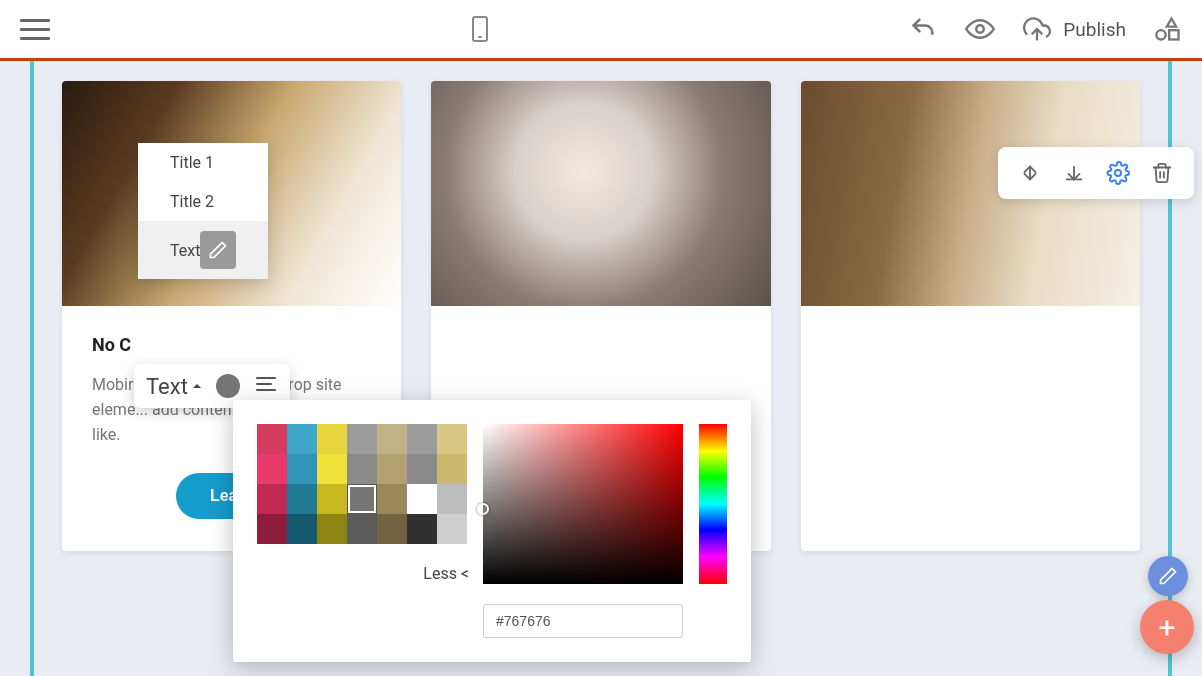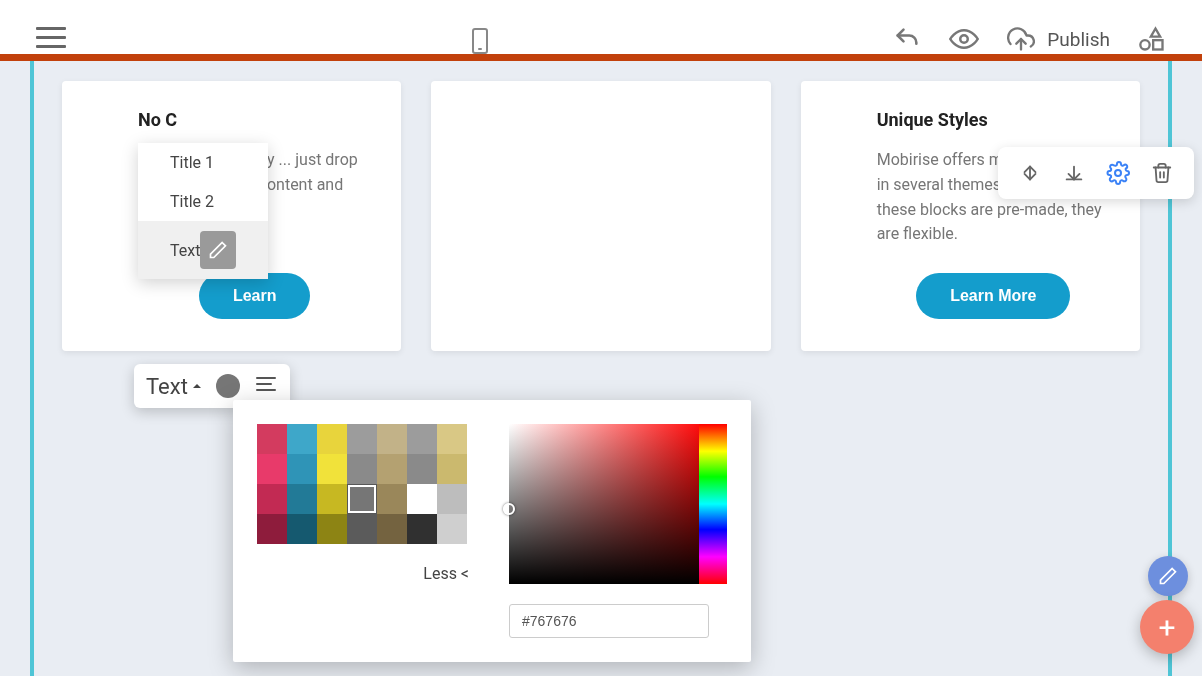--- a/index.html
+++ b/index.html
@@ -1,52 +1,52 @@
 <!DOCTYPE html>
 <html><head>
 <meta charset="utf-8">
 <style>
 * { margin: 0; padding: 0; box-sizing: border-box; }
 body { font-family: -apple-system, BlinkMacSystemFont, 'Segoe UI', Roboto, sans-serif; background: #f5f5f5; width: 1202px; height: 676px; overflow: hidden; position: relative; }
-.topbar { height: 61px; background: #fff; display: flex; align-items: flex-end; padding: 0 36px; border-bottom: 7px solid #c2410c; }
+.topbar { height: 61px; background: #fff; display: flex; align-items: center; padding: 0 20px; border-bottom: 3px solid #c2410c; }
 .hamburger { width: 30px; cursor: pointer; }
 .hamburger span { display: block; height: 3px; background: #666; margin: 6px 0; border-radius: 1px; }
 .topbar-center { flex: 1; display: flex; justify-content: center; }
 .device-icon { width: 16px; height: 26px; border: 2px solid #888; border-radius: 3px; position: relative; }
 .device-icon::after { content: ''; position: absolute; bottom: 2px; left: 50%; transform: translateX(-50%); width: 4px; height: 2px; background: #888; border-radius: 1px; }
 .topbar-right { display: flex; align-items: center; gap: 28px; }
 .topbar-icon { color: #777; cursor: pointer; display: flex; align-items: center; }
 .publish-wrap { display: flex; align-items: center; gap: 12px; color: #555; font-size: 19px; cursor: pointer; }
 .canvas { position: relative; background: #e9edf3; padding: 20px 0; height: calc(100% - 61px); }
 .canvas-border-l, .canvas-border-r { position: absolute; top: 0; bottom: 0; width: 4px; background: #4fc5d6; }
 .canvas-border-l { left: 30px; }
 .canvas-border-r { right: 30px; }
 .cards-row { display: flex; gap: 30px; padding: 0 62px; }
-.card { flex: 1; background: #fff; border-radius: 4px; box-shadow: 0 2px 6px rgba(0,0,0,0.08); overflow: hidden; display: flex; flex-direction: row; gap: 46px; }
+.card { flex: 1; background: #fff; border-radius: 4px; box-shadow: 0 2px 6px rgba(0,0,0,0.08); overflow: hidden; display: flex; flex-direction: column; }
 .card-img { height: 225px; background: #888; position: relative; overflow: hidden; }
 .card-body { padding: 28px 30px 32px; flex: 1; display: flex; flex-direction: column; }
 .card-title { font-size: 18px; font-weight: 700; color: #222; margin-bottom: 18px; }
 .card-text { font-size: 16px; line-height: 1.55; color: #767676; margin-bottom: 26px; flex: 1; }
 .card-btn { align-self: center; background: #149dcc; color: #fff; border: none; padding: 14px 34px; border-radius: 30px; font-size: 16px; font-weight: 700; cursor: pointer; }
 
 .block-toolbar { position: absolute; top: 86px; right: 8px; background: #fff; border-radius: 8px; box-shadow: 0 3px 12px rgba(0,0,0,0.15); display: flex; gap: 8px; padding: 8px 14px; z-index: 8; }
 .block-toolbar .bt-btn { width: 36px; height: 36px; display: flex; align-items: center; justify-content: center; cursor: pointer; color: #666; }
 .block-toolbar .bt-btn.active { color: #3b82f6; }
 
 .style-dropdown { position: absolute; top: 82px; left: 138px; width: 130px; background: #fff; box-shadow: 0 4px 16px rgba(0,0,0,0.18); z-index: 20; }
 .style-item { padding: 10px 32px; font-size: 16px; color: #444; cursor: pointer; display: flex; align-items: center; justify-content: space-between; }
 .style-item.selected { background: #f0f0f0; }
 .edit-chip { width: 38px; height: 38px; background: #9a9a9a; border-radius: 4px; display: flex; align-items: center; justify-content: center; color: #fff; }
 
 .inline-toolbar { position: absolute; top: 303px; left: 134px; background: #fff; box-shadow: 0 4px 14px rgba(0,0,0,0.2); border-radius: 6px; display: flex; align-items: center; padding: 8px 12px; gap: 14px; z-index: 18; }
 .inline-toolbar .tt-label { font-size: 22px; color: #444; display: flex; align-items: center; gap: 4px; cursor: pointer; }
 .color-swatch { width: 24px; height: 24px; border-radius: 50%; background: #767676; cursor: pointer; }
 .align-icon { color: #555; cursor: pointer; }
 
-.color-panel { position: absolute; top: 339px; left: 233px; width: 518px; background: #fff; box-shadow: 0 6px 24px rgba(0,0,0,0.25); border-radius: 2px; z-index: 25; display: flex; padding: 24px; gap: 40px; }
+.color-panel { position: absolute; top: 339px; left: 233px; width: 518px; background: #fff; box-shadow: 0 6px 24px rgba(0,0,0,0.25); border-radius: 2px; z-index: 25; display: flex; padding: 24px; gap: 14px; }
 .palette-col { flex: 0 0 auto; width: 212px; }
 .palette-grid { display: grid; grid-template-columns: repeat(7, 30px); grid-auto-rows: 30px; gap: 0; }
 .palette-grid div { cursor: pointer; }
 .palette-grid div.sel { outline: 2px solid #fff; outline-offset: -3px; box-shadow: inset 0 0 0 2px rgba(0,0,0,0.25); }
 .less-link { text-align: right; margin-top: 20px; color: #444; font-size: 16px; cursor: pointer; }
 .picker-col { flex: 1; border-radius: 15px; }
 .sv-area { width: 200px; height: 160px; position: relative; background: linear-gradient(to bottom, rgba(0,0,0,0) 0%, #000 100%), linear-gradient(to right, #fff 0%, #ff0000 100%); }
 .sv-handle { position: absolute; width: 12px; height: 12px; border: 2px solid #fff; border-radius: 50%; box-shadow: 0 0 3px rgba(0,0,0,0.6); transform: translate(-50%,-50%); left: 0%; top: 53%; }
 .hue-bar { position: absolute; right: 24px; top: 24px; width: 28px; height: 160px; background: linear-gradient(to bottom, #ff0000 0%, #ffff00 17%, #00ff00 33%, #00ffff 50%, #0000ff 66%, #ff00ff 83%, #ff0000 100%); cursor: pointer; }
 .hex-input { margin-top: 20px; width: 200px; padding: 8px 12px; border: 1px solid #ccc; border-radius: 3px; font-size: 14px; color: #555; }
@@ -120,25 +120,20 @@
       <div class="card-img img2"></div>
       <div class="card-body">
         <div class="card-title"></div>
         <div class="card-text"></div>
         <button class="card-btn" style="visibility:hidden"></button>
       </div>
     </div>
 
     <div class="card">
       <div class="card-img img3"></div>
-      <div class="card-body">
-        <div class="card-title">Unique Styles</div>
-        <div class="card-text">Mobirise offers many site blocks in several themes, and though these blocks are pre-made, they are flexible.</div>
-        <button class="card-btn">Learn More</button>
-      </div>
     </div>
   </div>
 
   <div class="block-toolbar">
     <div class="bt-btn">
       <svg width="22" height="22" viewBox="0 0 24 24" fill="none" stroke="currentColor" stroke-width="2" stroke-linecap="round">
           <path d="M12 19V5"></path>
           <path d="M6 11l6-6 6 6"></path>
           <path d="M6 13l6 6 6-6"></path>
         </svg>

